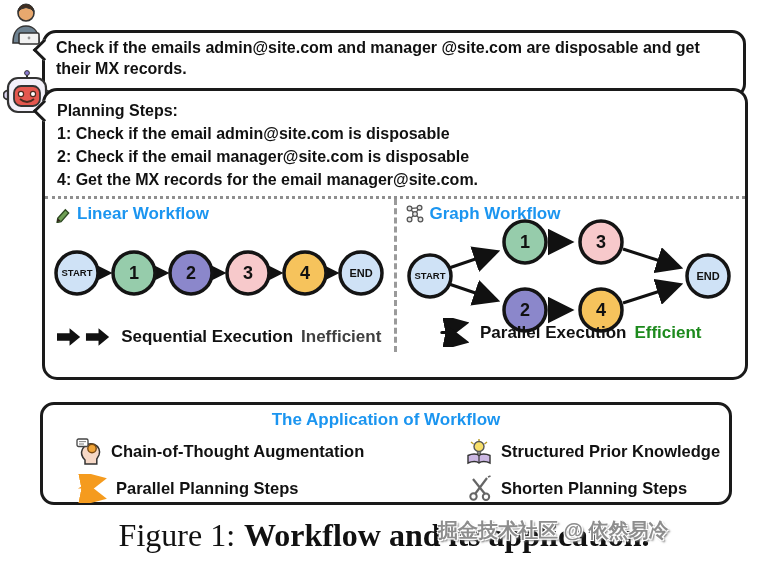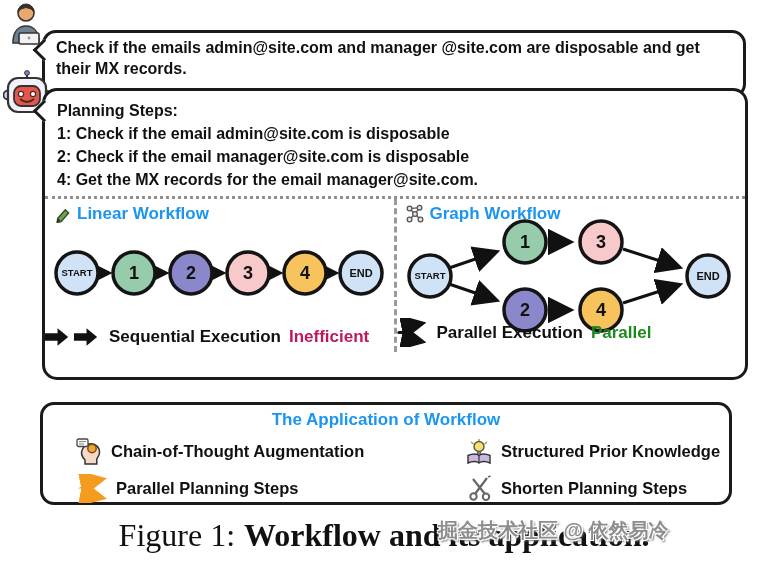--- a/index.html
+++ b/index.html
@@ -32,23 +32,23 @@
   .steps div { line-height:23px; white-space:nowrap; }
   .h-divider { border-top:3px dotted #8f8f8f; margin-top:5px; }
   .wf-row { display:flex; height:153px; }
   .wf-col { flex:1; position:relative; }
   .wf-col.right { border-left:3px dashed #9a9a9a; }
   .wf-label { display:flex; align-items:center; gap:5px; color:#1b95f0;
     font-weight:bold; font-size:17px; padding:3px 0 0 8px; height:26px; }
   .linear-svg { display:block; margin:16px auto 0; }
   .graph-svg  { display:block; margin:-8px auto 0; }
   .wf-footer { position:absolute; bottom:5px; left:0; right:0;
-    display:flex; align-items:center; gap:8px;
+    display:flex; align-items:center; justify-content:center; gap:8px;
     font-weight:bold; font-size:17px; }
-  .tag-red { color:#be185d; }
+  .tag-red { color:#404040; }
   .tag-green { color:#1d8a1d; }
   .edge { stroke:#111; stroke-width:3; fill:none; }
   .node { stroke:#141414; stroke-width:3.5; }
   .node-label { font-family:"Liberation Sans",sans-serif; font-weight:bold; fill:#111;
     text-anchor:middle; }
   
   #app-panel { left:40px; top:402px; width:692px; height:103px; border-width:3.5px; }
   #app-title { text-align:center; color:#1b95f0; font-weight:bold; font-size:17px;
     padding-top:5px; }
   .app-grid { display:grid; grid-template-columns:390px 1fr; row-gap:9px;
@@ -201,21 +201,21 @@
         <svg width="32" height="29" viewBox="0 0 34 30">
           <defs>
             <marker id="ah-br" markerWidth="8" markerHeight="8" refX="5.5" refY="4" orient="auto">
               <path d="M0,0 L8,4 L0,8 z" fill="#111"></path>
             </marker>
           </defs>
           <path d="M2,15 H12 C19,15 18,7 23,6" fill="none" stroke="#111" stroke-width="3.4" stroke-linecap="round" marker-end="url(#ah-br)"></path>
           <path d="M12,15 C19,15 18,23 23,24" fill="none" stroke="#111" stroke-width="3.4" stroke-linecap="round" marker-end="url(#ah-br)"></path>
         </svg>
         <span>Parallel Execution</span>
-        <span class="tag-green">Parallel</span>
+        <span class="tag-green">Efficient</span>
       </div>
     </div>
   </div>
 </div>
 
 <div id="app-panel" class="panel">
   <div id="app-title">The Application of Workflow</div>
   <div class="app-grid">
 
     <div class="app-item">

